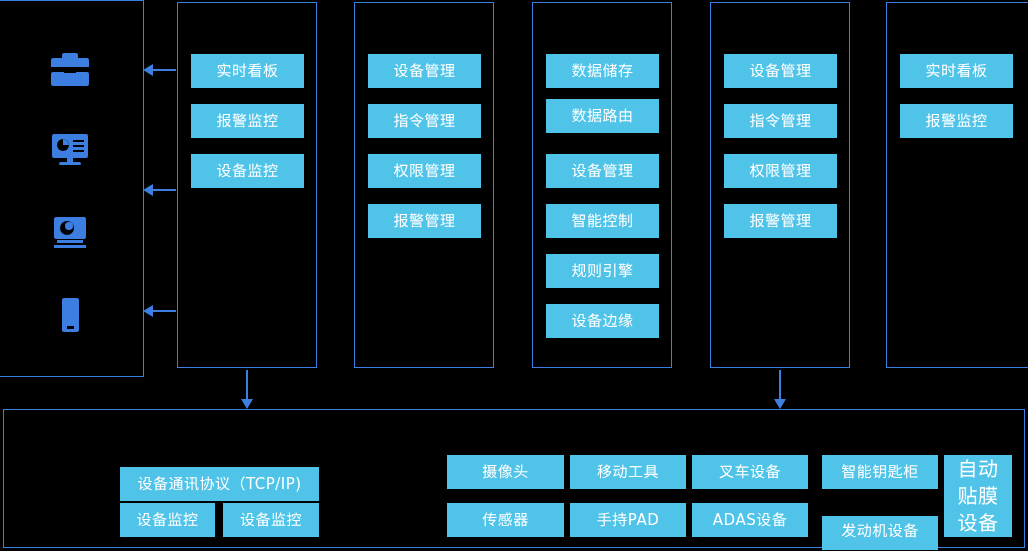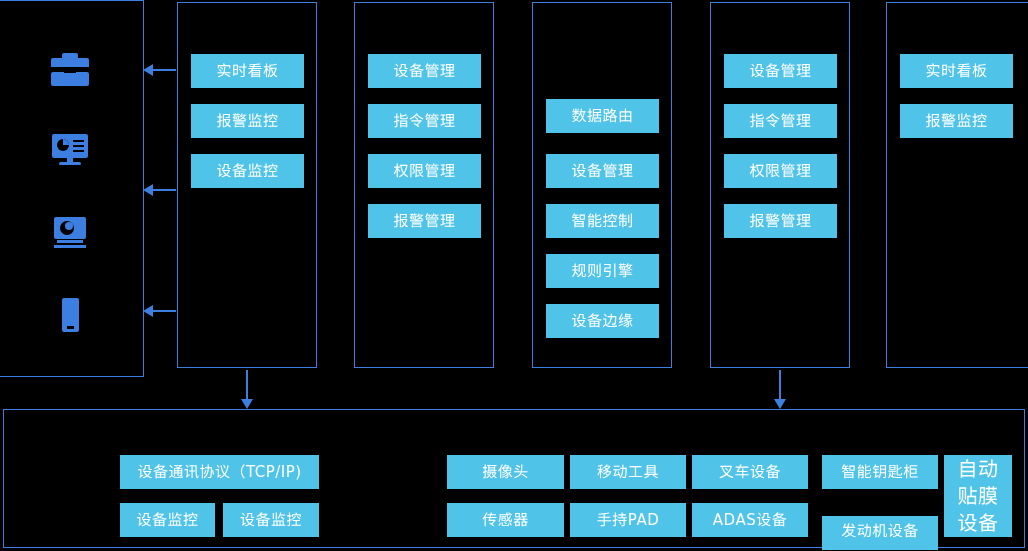--- a/index.html
+++ b/index.html
@@ -37,21 +37,21 @@
     display: flex;
     align-items: center;
     justify-content: center;
     text-align: center;
     font-size: 15px;
     line-height: 1.25;
     letter-spacing: 0.5px;
     white-space: pre-line;
     user-select: none;
   }
-  .chip.wide  { font-size: 15px; }
+  .chip.wide  { font-size: 15px; margin-top: 12px; }
   .chip.tall  { font-size: 20px; line-height: 1.35; }
 
   
   .arrow-h {
     position: absolute;
     height: 2px;
     background: #3c7fe0;
   }
   .arrow-h .head {
     position: absolute;
@@ -155,20 +155,21 @@
 
   <div class="panel" style="left:354px; top:2px; width:140px; height:366px;"></div>
 
   <div class="chip" style="left:368px; top:54px; width:113px; height:34px;">设备管理</div>
   <div class="chip" style="left:368px; top:104px; width:113px; height:34px;">指令管理</div>
   <div class="chip" style="left:368px; top:154px; width:113px; height:34px;">权限管理</div>
   <div class="chip" style="left:368px; top:204px; width:113px; height:34px;">报警管理</div>
 
   <div class="panel" style="left:532px; top:2px; width:140px; height:366px;"></div>
 
+  <div class="chip" style="left:546px; top:54px; width:113px; height:34px;">数据储存</div>
   <div class="chip" style="left:546px; top:92px; width:113px; height:34px;margin-top:7px;">数据路由</div>
   <div class="chip" style="left:546px; top:154px; width:113px; height:34px;">设备管理</div>
   <div class="chip" style="left:546px; top:204px; width:113px; height:34px;">智能控制</div>
   <div class="chip" style="left:546px; top:254px; width:113px; height:34px;">规则引擎</div>
   <div class="chip" style="left:546px; top:304px; width:113px; height:34px;">设备边缘</div>
 
   <div class="panel" style="left:710px; top:2px; width:140px; height:366px;"></div>
 
   <div class="chip" style="left:724px; top:54px; width:113px; height:34px;">设备管理</div>
   <div class="chip" style="left:724px; top:104px; width:113px; height:34px;">指令管理</div>

